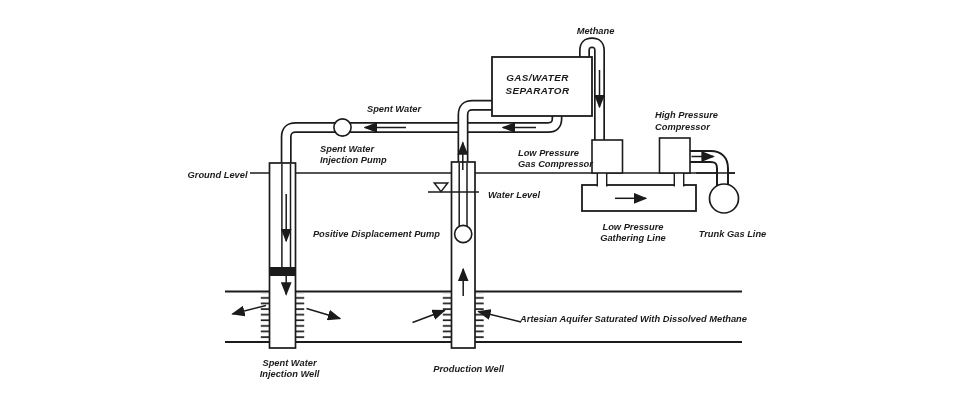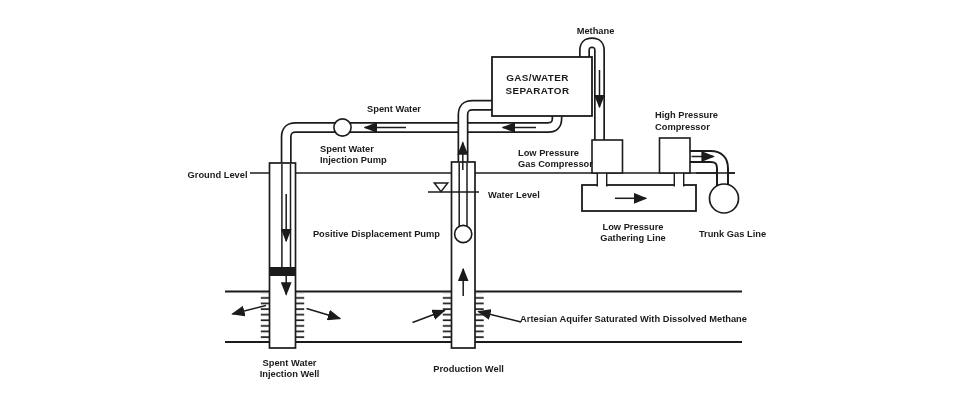--- a/index.html
+++ b/index.html
@@ -1,19 +1,19 @@
 <!DOCTYPE html>
 <html style="--ink: #1b1b1b; --bg: #ffffff;"><head>
 <meta charset="utf-8">
 <style>
   :root { --ink:#1b1b1b; --bg:#ffffff; }
   html,body { margin:0; padding:0; background:var(--bg); }
   .stage {
     position:relative; width:914px; height:400px; background:var(--bg);
-    font-family:"Liberation Sans", sans-serif; overflow:hidden;
+    font-family:"Liberation Sans", sans-serif; overflow:hidden;font-style:italic;
   }
   svg text {
     font-family:"Liberation Sans", sans-serif;
     font-weight:bold; font-size:9.3px; fill:var(--ink);
   }
   svg .sep-t { font-size:9.9px; letter-spacing:0.4px; }
   .ln   { stroke:var(--ink); fill:none; }
   .boxw { stroke:var(--ink); fill:#ffffff; }
   .pipe-o { stroke:var(--ink); fill:none; stroke-width:11; }
   .pipe-i { stroke:#ffffff;  fill:none; stroke-width:7.6; }

